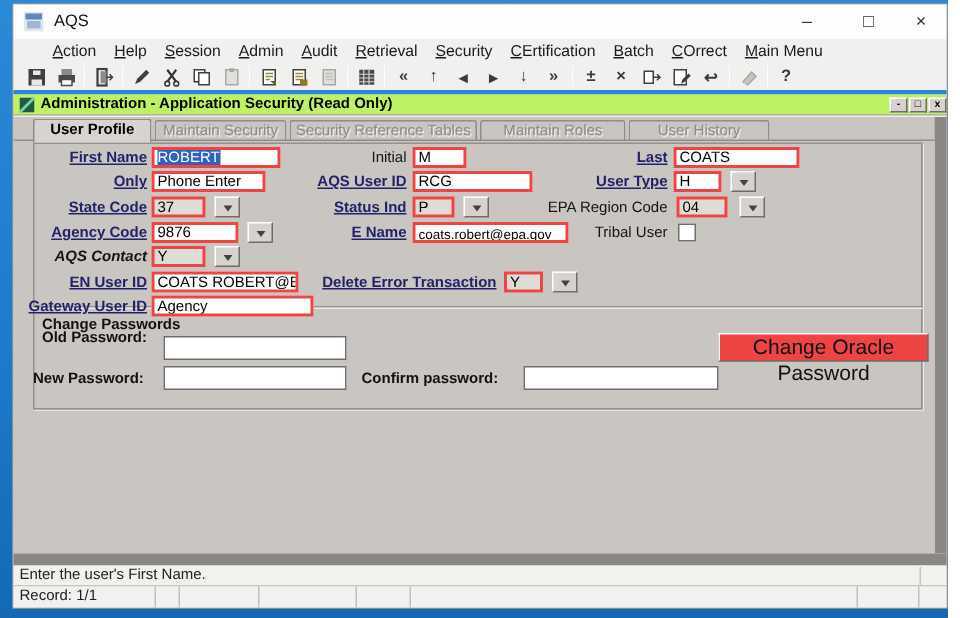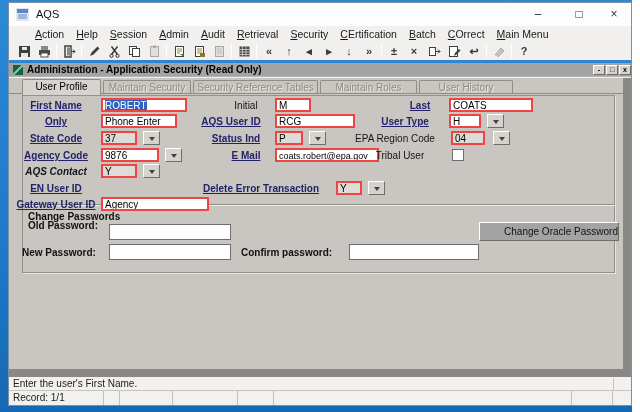--- a/index.html
+++ b/index.html
@@ -23,62 +23,62 @@
   
   #toolbar { position:absolute; left:0; top:39px; width:622px; height:18px; background:#f1f0ee;
     display:flex; align-items:center; padding-left:5px; }
   .tbtn { width:20px; height:16px; display:flex; align-items:center; justify-content:center;
     font-size:11px; font-weight:bold; color:#3a3a3a; }
   .tbtn.dis { color:#b4b2ae; }
   .tsep { width:1px; height:14px; background:#c9c7c3; border-right:1px solid #fff; margin:0 2px; }
   
   #blueline { position:absolute; left:0; top:57px; width:622px; height:3px; background:#2d85d6; }
   
-  #mdititle { position:absolute; left:0; top:60px; width:622px; height:14px; background:#a3a3a3;
+  #mdititle { position:absolute; left:0; top:60px; width:622px; height:14px; background:#bef264;
     border-bottom:1px solid #b6b3ae; }
   #mdititle .mtext { position:absolute; left:18px; top:1px; font-size:10px; font-weight:bold; color:#000; }
   #mdititle .micon { position:absolute; left:4px; top:2px; }
   .mbtn { position:absolute; top:2px; width:12px; height:10px; background:#d6d3ce;
     border:1px solid; border-color:#fff #6f6d69 #6f6d69 #fff; font-size:7px; font-weight:bold;
     color:#000; text-align:center; line-height:8px; }
   #mdiright { position:absolute; left:614px; top:75px; width:8px; height:291px; background:#8a8884; }
   
   #tabbar { position:absolute; left:0; top:75px; width:614px; height:16px; background:#c9c6c1; }
   #tabbar::after { content:""; position:absolute; left:0; bottom:0; width:100%; height:1px; background:#8f8d88; }
   .tab { position:absolute; top:2px; height:14px; background:#c9c6c1;
     border:1px solid #8f8d88; border-bottom:none; border-radius:2px 2px 0 0;
     font-size:10px; text-align:center; line-height:13px; color:#8d8b86; text-shadow:1px 1px 0 #e9e7e3; }
   .tab.active { top:1px; height:16px; background:#d7d4cf; color:#000; text-shadow:none;
-    font-weight:normal; z-index:2; }
+    font-weight:bold; z-index:2; }
   
   #formarea { position:absolute; left:0; top:91px; width:614px; height:275px; background:#c9c6c1; }
   .frame { position:absolute; left:13px; top:1px; width:593px; height:178px;
     border:1px solid #94918c; box-shadow:1px 1px 0 rgba(255,255,255,.55); }
   .hdiv { position:absolute; left:13px; top:110px; width:593px; height:2px;
     border-top:1px solid #94918c; border-bottom:1px solid #eceae6; }
   .lbl { position:absolute; font-size:10px; font-weight:bold; color:#22226a;
-    text-align:center; white-space:nowrap; }
+    text-align:right; white-space:nowrap; }
   .lbl.u { text-decoration:underline; }
   .lbl.plain { color:#141418; font-weight:normal; }
   .lbl.pbold { color:#141418;font-style:italic; }
   .fld { position:absolute; height:14px; background:#fff; border:2px solid #ef4444;
     font-size:10px; color:#000; line-height:12px; padding:0 2px; overflow:hidden; white-space:nowrap; }
   .fld.gray { background:#dedcd7; }
   .fld.small { font-size:9px; }
   .sel { background:#2f63c0; color:#fff; }
   .dd { position:absolute; width:17px; height:14px; background:#d6d3ce;
     border:1px solid; border-color:#fff #6f6d69 #6f6d69 #fff;
     display:flex; align-items:center; justify-content:center; }
   .dd::after { content:""; width:0; height:0; border:3px solid transparent; border-top:4px solid #44423e; margin-top:4px; }
   .chk { position:absolute; width:12px; height:12px; background:#fff; border:1px solid #6e6e6e; }
   .sect { position:absolute; font-size:10px; font-weight:bold; color:#111; white-space:nowrap; }
   .pwfld { position:absolute; height:16px; background:#fff; border:1px solid #6e6e6e; }
   #btn-oracle { position:absolute; left:470px; top:128px; width:140px; height:19px;
-    background:#a3a3a3; border:1px solid; border-color:#fff #6f6d69 #6f6d69 #fff;
-    font-size:10px; color:#111; text-align:right; line-height:17px; }
+    background:#ef4444; border:1px solid; border-color:#fff #6f6d69 #6f6d69 #fff;
+    font-size:14px; color:#111; text-align:center; line-height:17px; }
   
   #band { position:absolute; left:0; top:366px; width:622px; height:8px; background:#8a8884; }
   #status1 { position:absolute; left:0; top:374px; width:622px; height:14px; background:#f2f1ef;
     border-bottom:1px solid #c6c4c0; font-size:10px; color:#222; line-height:14px; padding-left:4px; }
   #status1 .grip { position:absolute; right:2px; top:1px; width:16px; height:12px; border-left:1px solid #c6c4c0; }
   #status2 { position:absolute; left:0; top:388px; width:622px; height:14px; background:#f2f1ef;
     display:flex; font-size:10px; color:#222; line-height:14px; }
   .scell { height:14px; border-right:1px solid #c2c0bc; padding-left:4px; white-space:nowrap; overflow:hidden; }
   svg { display:block; }
 </style>
@@ -323,30 +323,31 @@
       <span class="lbl u" style="left:192px;top:39px;width:70px">Status Ind</span>
       <span class="fld gray" style="left:266px;top:37px;width:28px">P</span>
       <span class="dd" style="left:300px;top:37px"></span>
       <span class="lbl plain" style="left:336px;top:39px;width:100px">EPA Region Code</span>
       <span class="fld gray" style="left:442px;top:37px;width:34px">04</span>
       <span class="dd" style="left:484px;top:37px"></span>
 
       <span class="lbl u" style="left:5px;top:56px;width:84px">Agency Code</span>
       <span class="fld" style="left:92px;top:54px;width:58px">9876</span>
       <span class="dd" style="left:156px;top:54px"></span>
-      <span class="lbl u" style="left:212px;top:56px;width:50px">E Mail</span>
+      <span class="lbl u" style="left:212px;top:56px;width:50px">E Name</span>
       <span class="fld small" style="left:266px;top:54px;width:104px">coats.robert@epa.gov</span>
       <span class="lbl plain" style="left:346px;top:56px;width:90px">Tribal User</span>
       <span class="chk" style="left:443px;top:55px"></span>
 
       <span class="lbl pbold" style="left:5px;top:72px;width:84px">AQS Contact</span>
       <span class="fld gray" style="left:92px;top:70px;width:36px">Y</span>
       <span class="dd" style="left:134px;top:70px"></span>
 
       <span class="lbl u" style="left:5px;top:89px;width:84px">EN User ID</span>
+      <span class="fld" style="left:92px;top:87px;width:98px">COATS ROBERT@E</span>
       <span class="lbl u" style="left:182px;top:89px;width:140px">Delete Error Transaction</span>
       <span class="fld gray" style="left:327px;top:87px;width:26px">Y</span>
       <span class="dd" style="left:359px;top:87px"></span>
 
       <span class="lbl u" style="left:5px;top:105px;width:84px">Gateway User ID</span>
       <span class="fld" style="left:92px;top:103px;width:108px">Agency</span>
 
       <span class="sect" style="left:19px;top:117px">Change Passwords</span>
       <span class="sect" style="left:19px;top:126px">Old Password:</span>
       <span class="pwfld" style="left:100px;top:130px;width:122px"></span>

